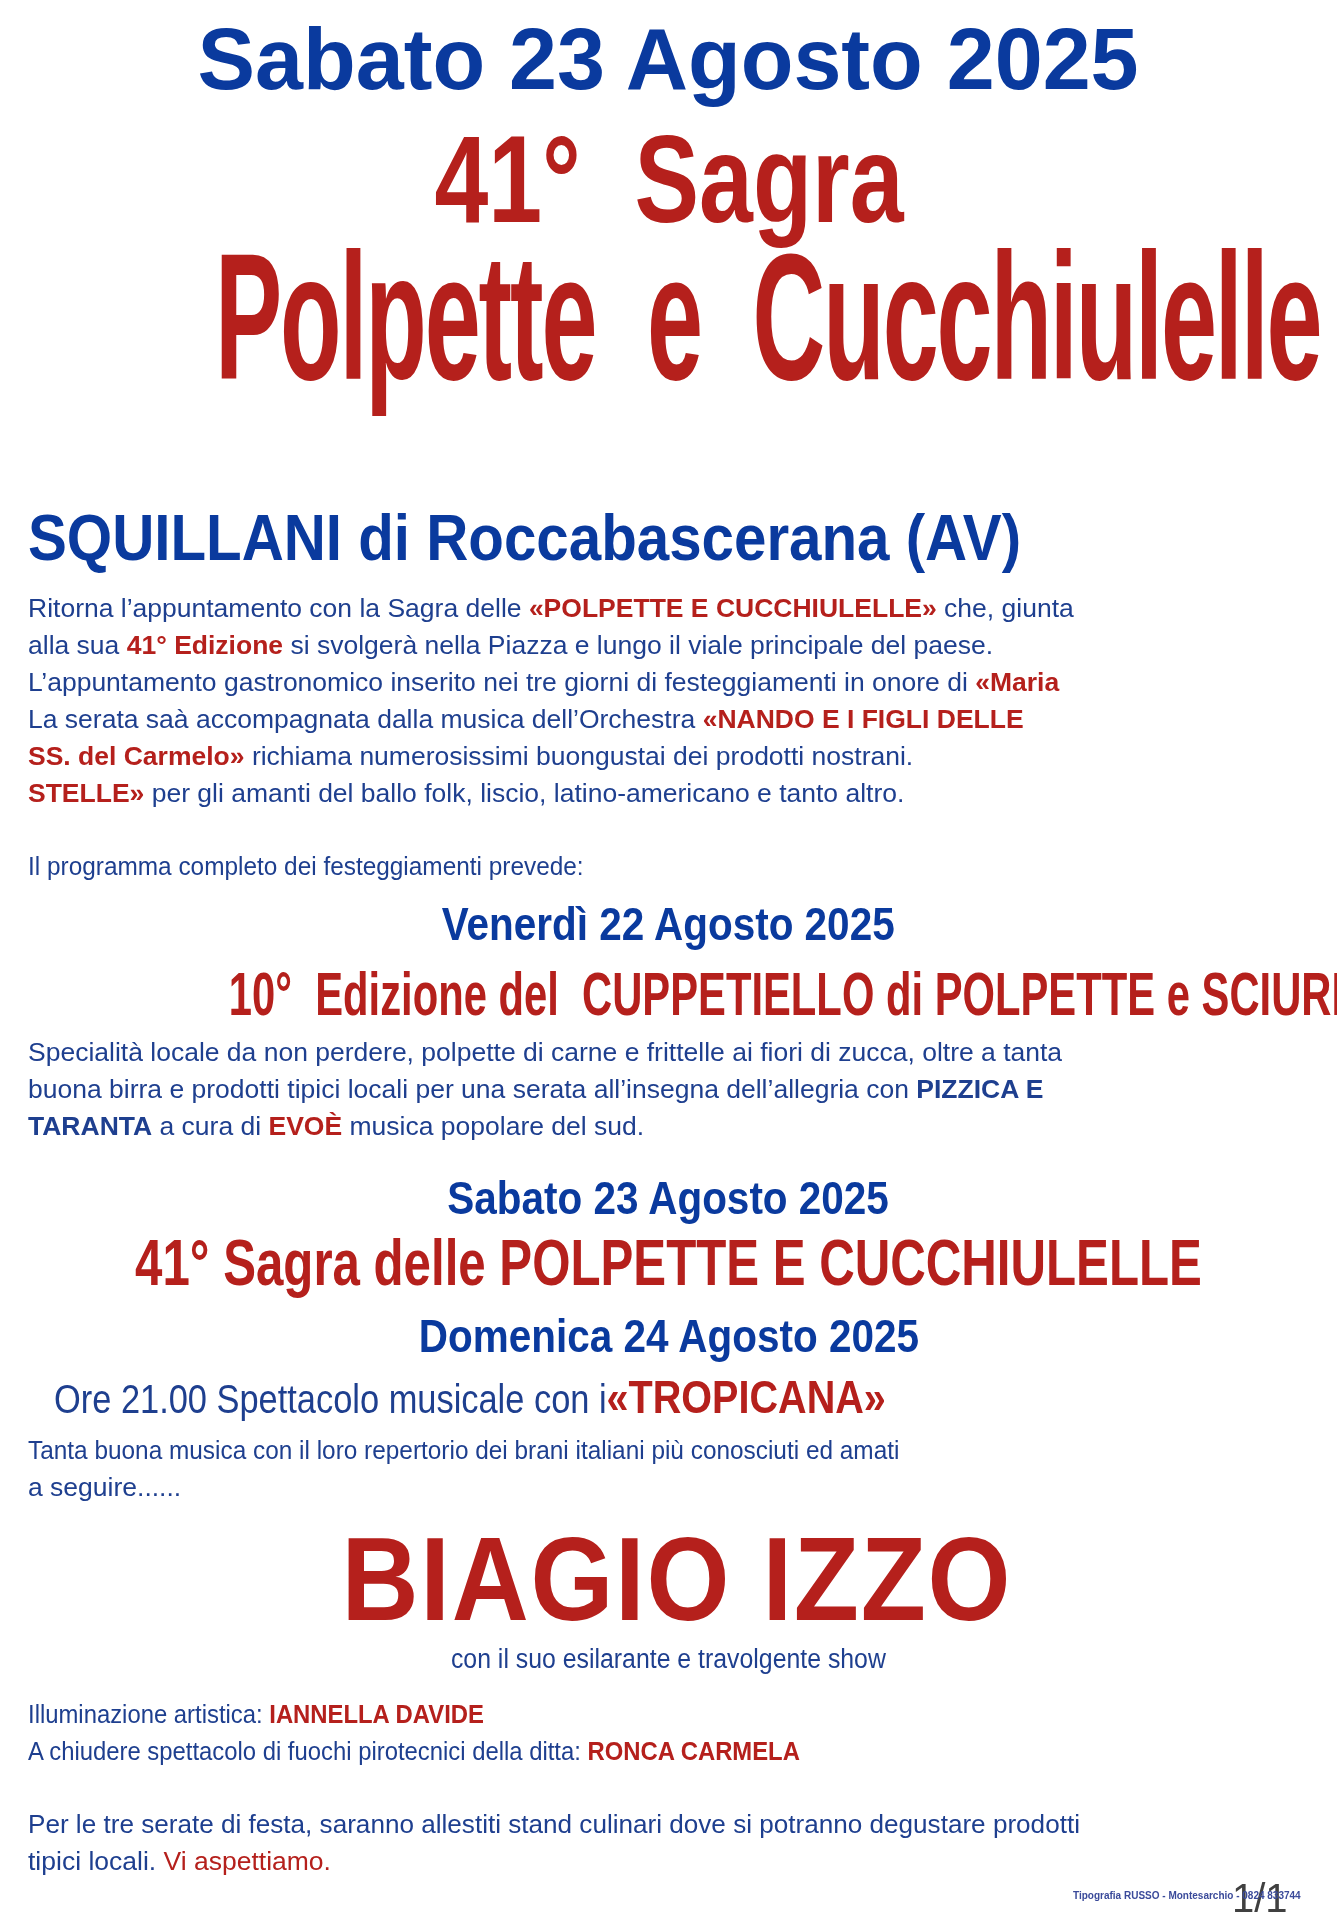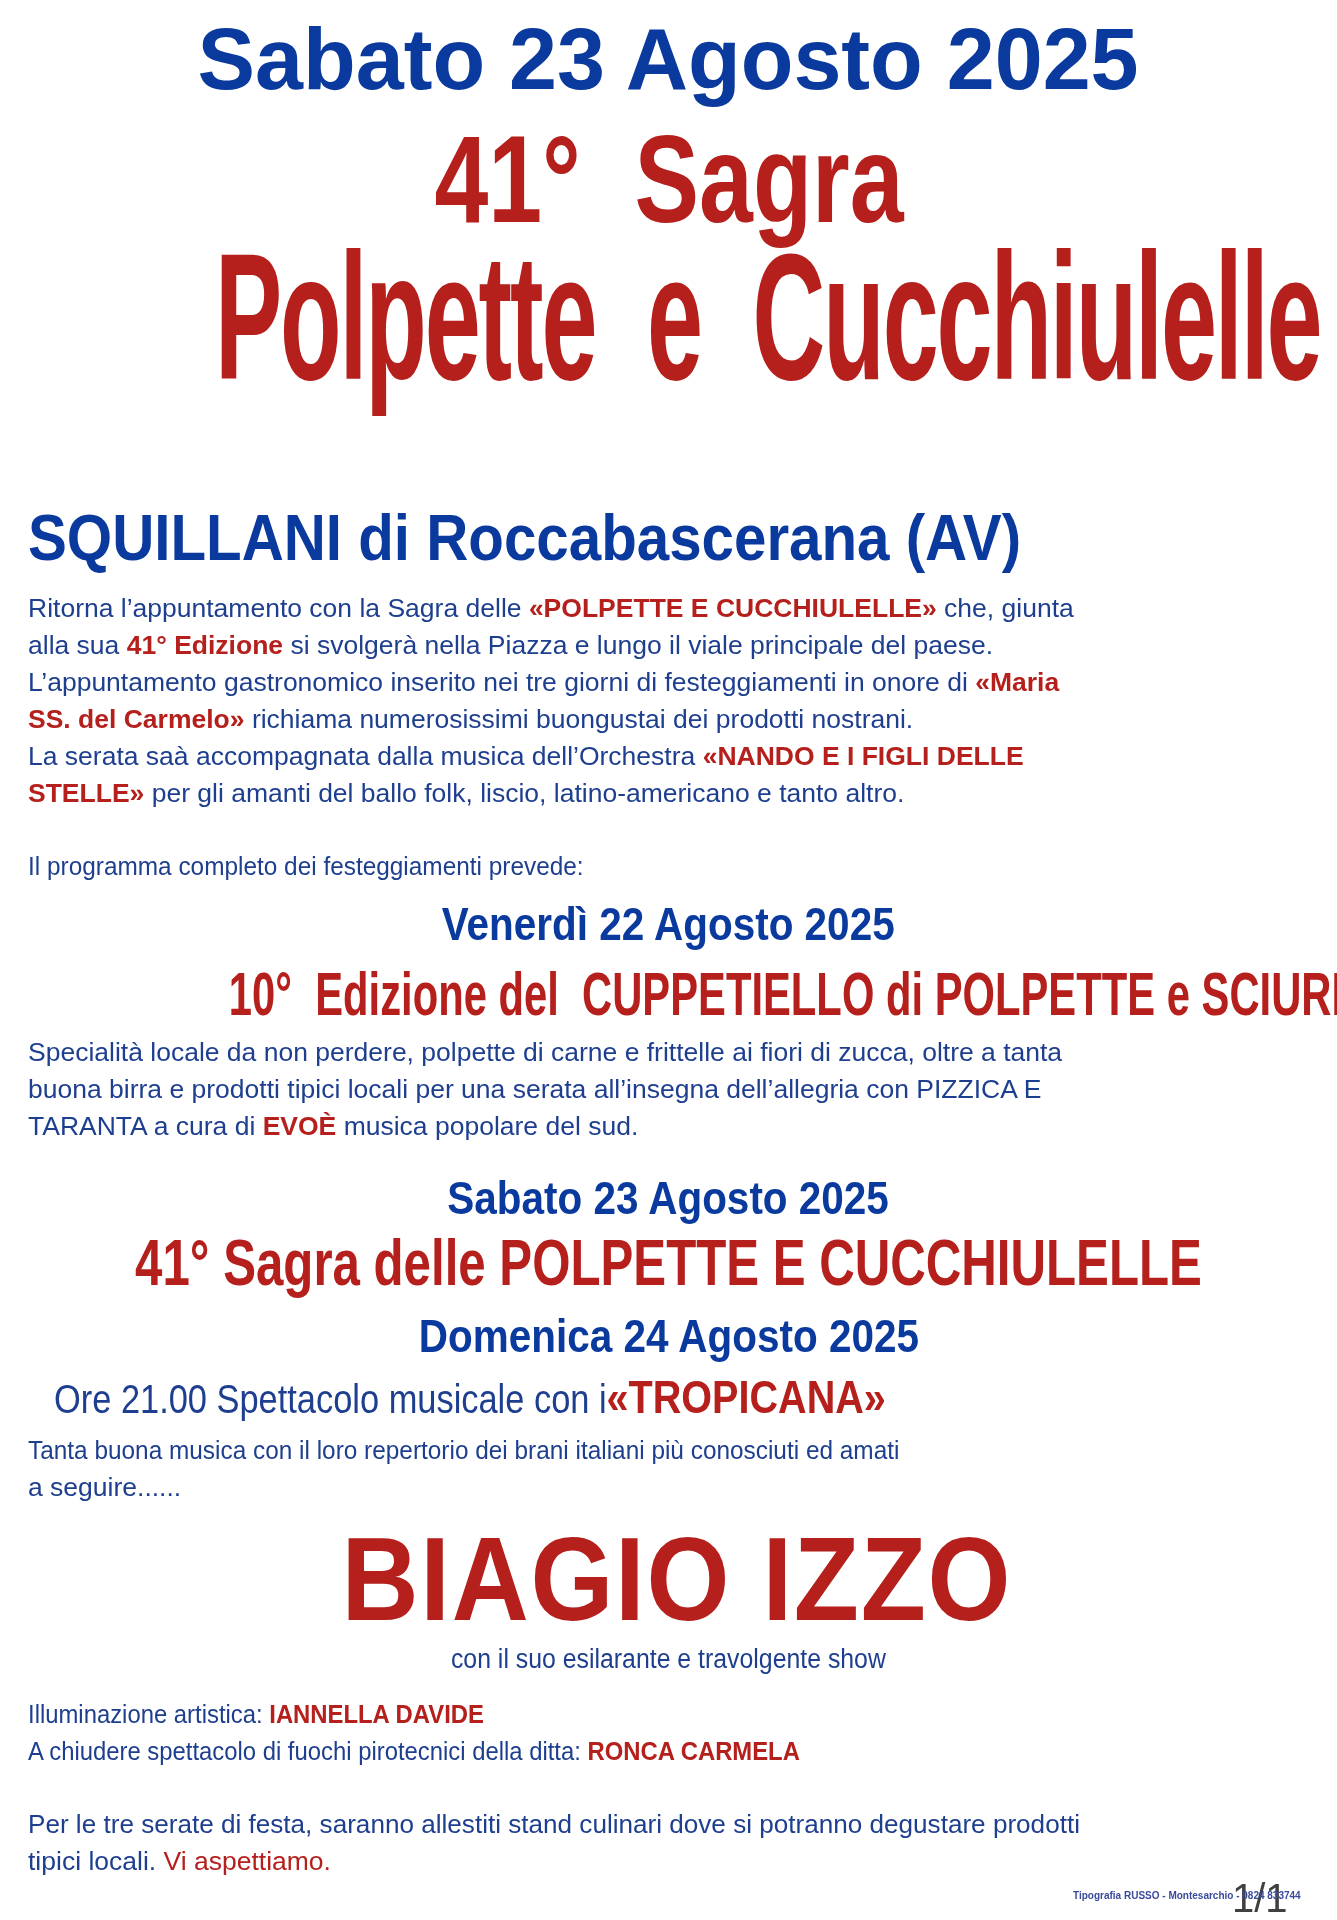--- a/index.html
+++ b/index.html
@@ -7,21 +7,21 @@
          font-family: "Liberation Sans", sans-serif; color: #1e3f8f; }
   .abs { position: absolute; left: 0; width: 1337px; }
   .center { text-align: center; }
   .disp { font-family: "Liberation Sans", sans-serif; font-weight: bold; white-space: nowrap;
           display: inline-block; transform-origin: center top; }
   .blue { color: #0a3a9e; }
   .red  { color: #b5201c; }
   .body-text { position: absolute; left: 28px; width: 1298px; font-size: 26.5px; line-height: 37px;
                text-align: justify; color: #1e3f8f; }
   .r { color: #b5201c; font-weight: bold; }
-  .nb { color: #1e3f8f; font-weight: normal; }
+  .nb { color: #1e3f8f; font-weight: bold; }
   .cond { display: inline-block; transform-origin: left top; white-space: nowrap; }
   .line { display: block; white-space: nowrap; }
   .footer-credit { position: absolute; left: 1073px; top: 1890px; font-size: 10px; font-weight: bold; color: #3a4a9a; white-space: nowrap; }
   .watermark { position: absolute; left: 1232px; top: 1876px; font-size: 40px; color: #404040; font-family: "Liberation Sans", sans-serif; }
 </style>
 </head>
 <body>
 
 <div class="abs center" style="top:8px;">
   <span class="disp blue" style="font-size:88px; transform:scale(0.98,1.0);">Sabato 23 Agosto 2025</span>
@@ -43,24 +43,24 @@
   <span class="line">
     <span>Ritorna l’appuntamento con la Sagra delle </span><span class="r">«POLPETTE E CUCCHIULELLE»</span><span> che, giunta</span>
   </span>
   <span class="line">
     <span>alla sua </span><span class="r">41° Edizione</span><span> si svolgerà nella Piazza e lungo il viale principale del paese.</span>
   </span>
   <span class="line">
     <span>L’appuntamento gastronomico inserito nei tre giorni di festeggiamenti in onore di </span><span class="r">«Maria</span>
   </span>
   <span class="line">
-    <span class="r">SS. del Carmelo»</span><span> richiama numerosissimi buongustai dei prodotti nostrani.</span>
+    <span>La serata saà accompagnata dalla musica dell’Orchestra </span><span class="r">«NANDO E I FIGLI DELLE</span>
   </span>
   <span class="line">
-    <span>La serata saà accompagnata dalla musica dell’Orchestra </span><span class="r">«NANDO E I FIGLI DELLE</span>
+    <span class="r">SS. del Carmelo»</span><span> richiama numerosissimi buongustai dei prodotti nostrani.</span>
   </span>
   <span class="line">
     <span class="r">STELLE»</span><span> per gli amanti del ballo folk, liscio, latino-americano e tanto altro.</span>
   </span>
 </div>
 
 <div class="body-text" style="top:848px;">
   <span class="cond" style="transform:scale(0.92,1);">Il programma completo dei festeggiamenti prevede:</span>
 </div>
 

